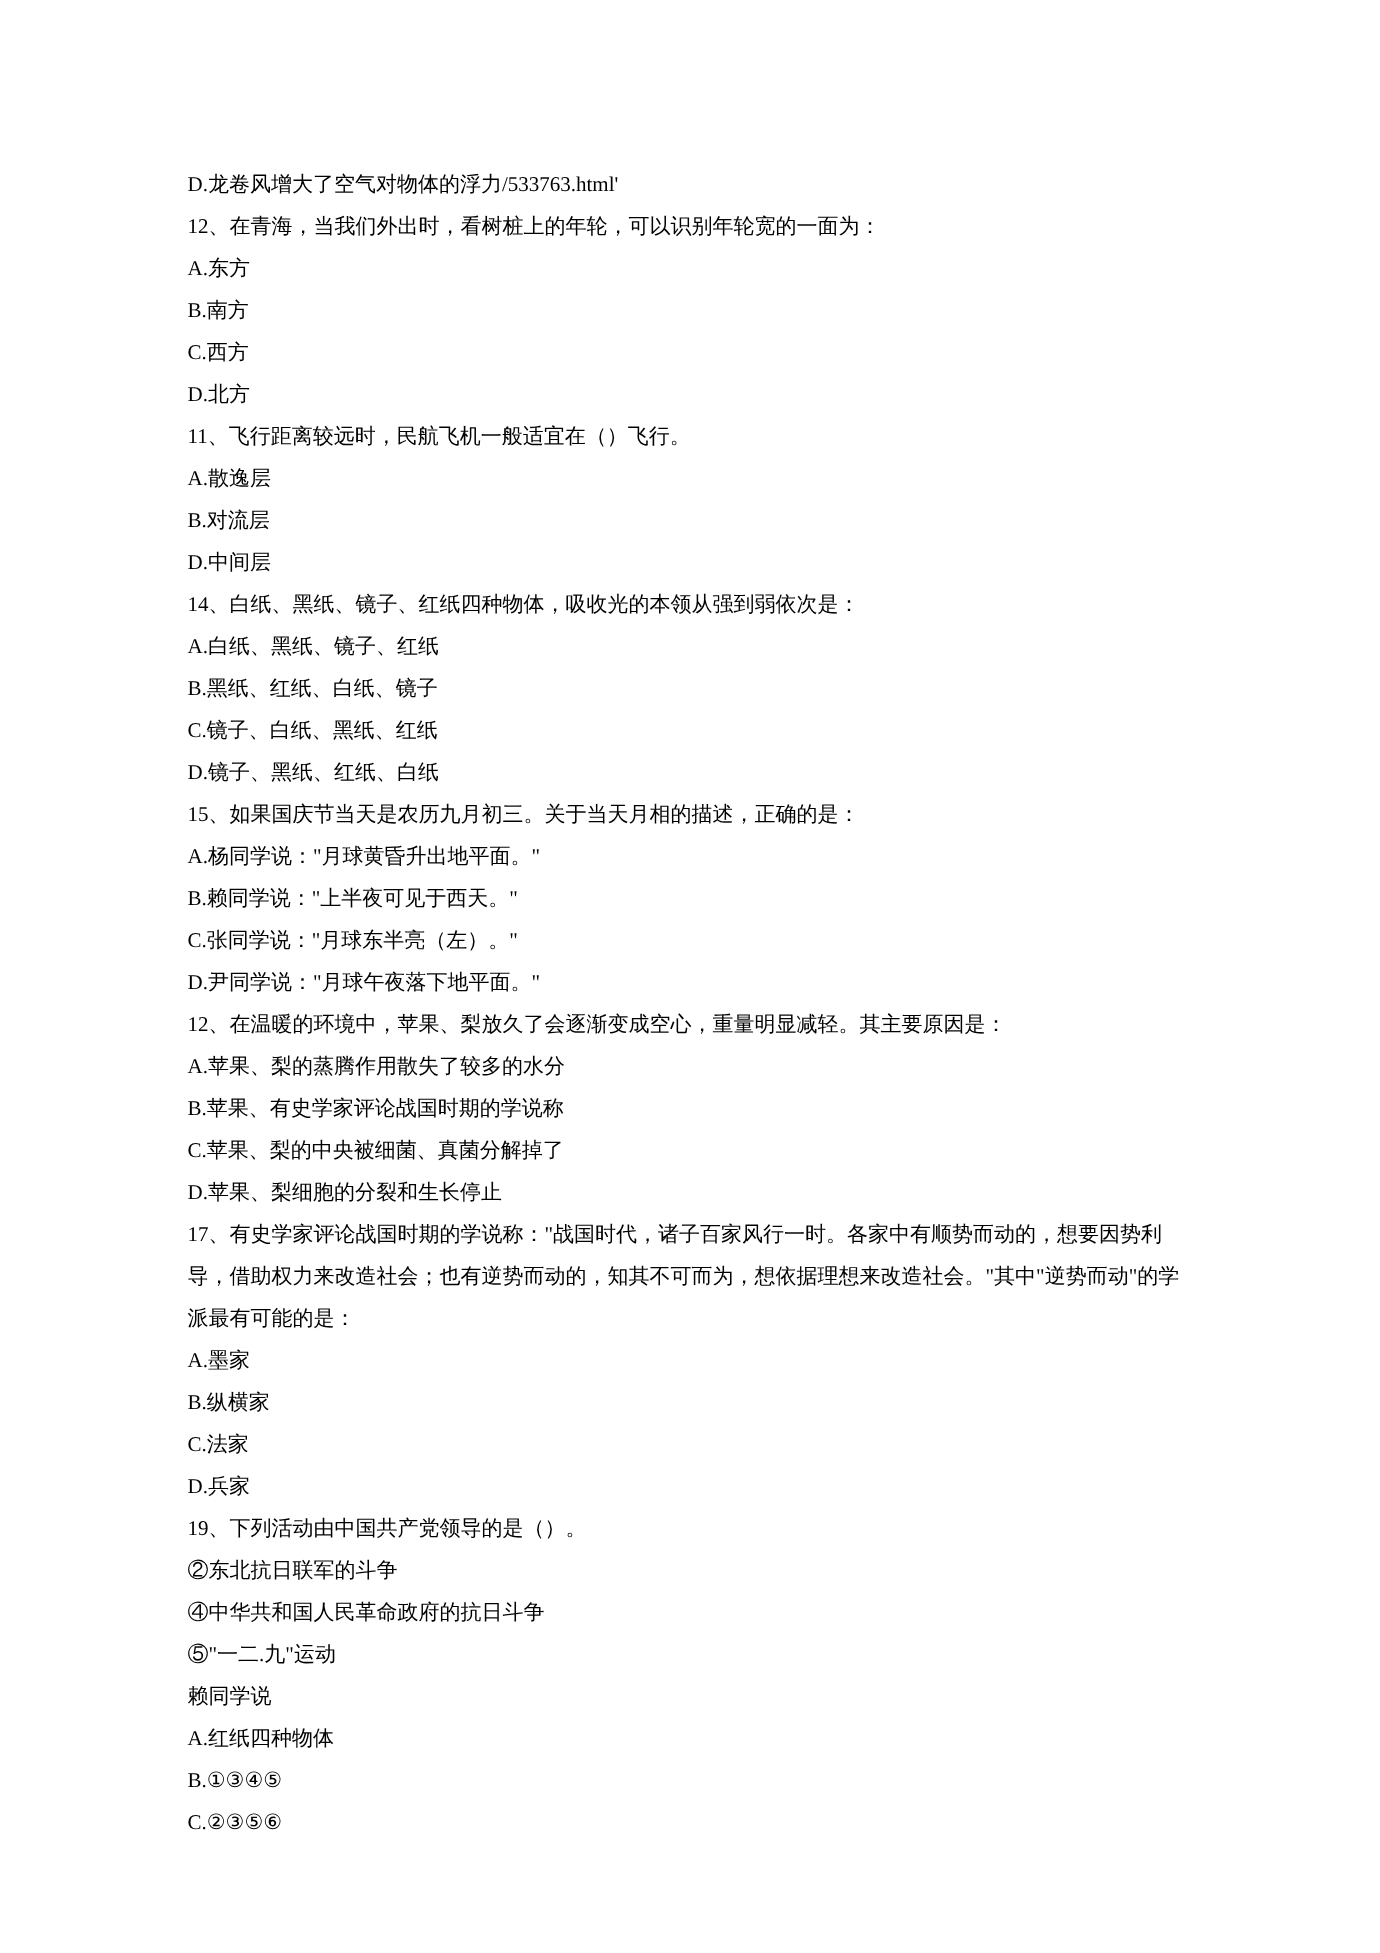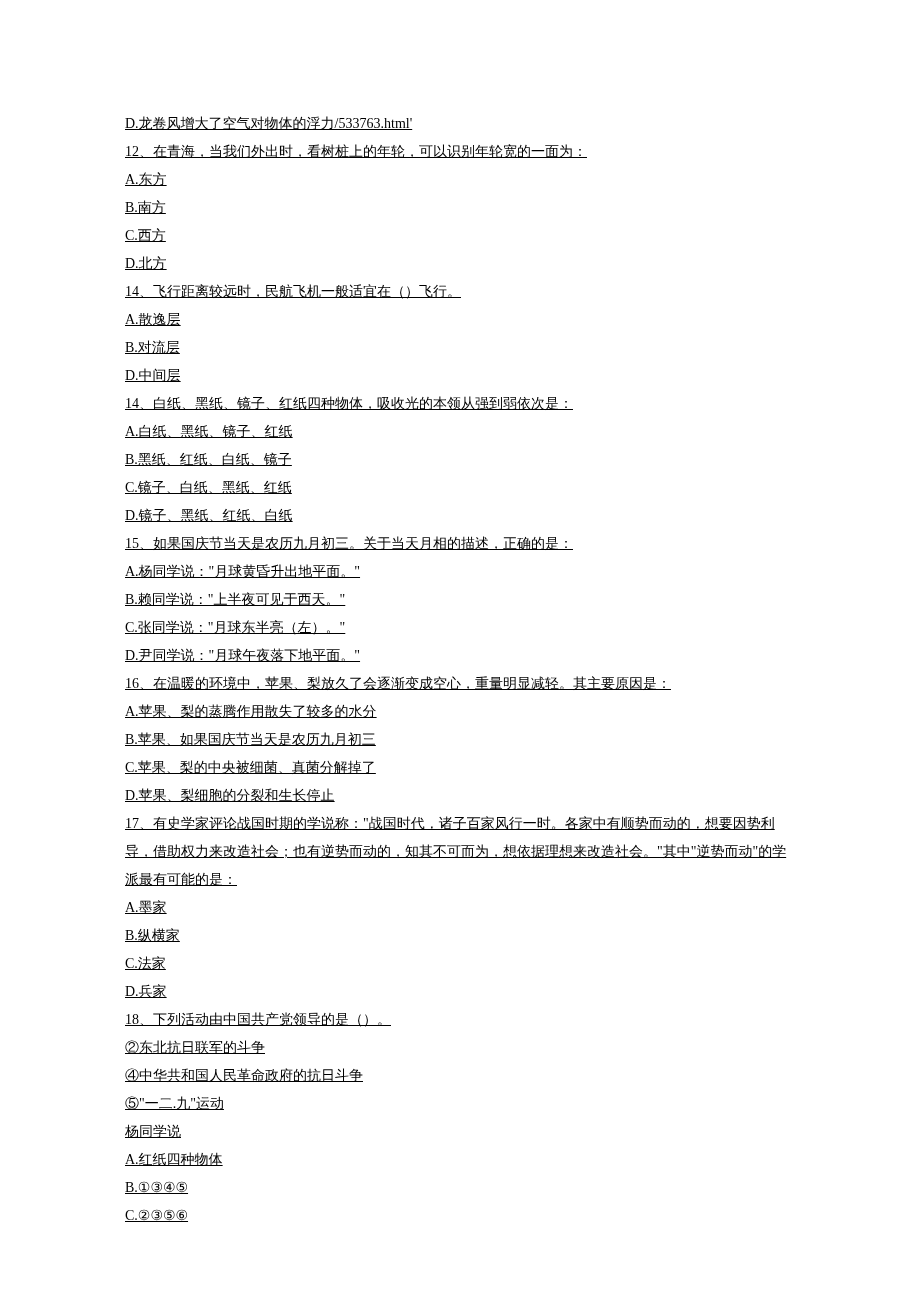--- a/index.html
+++ b/index.html
@@ -12,59 +12,58 @@
       color: #000000;
     }
     .page {
       width: 920px;
       padding: 110px 125px 80px 125px;
       box-sizing: border-box;
     }
     .line {
       white-space: normal;
       word-break: break-all;
-      text-decoration: underline;
     }
   </style>
 </head>
 <body>
 
 <div class="page">
   <div class="line">D.龙卷风增大了空气对物体的浮力/533763.html'</div>
   <div class="line">12、在青海，当我们外出时，看树桩上的年轮，可以识别年轮宽的一面为：</div>
   <div class="line">A.东方</div>
   <div class="line">B.南方</div>
   <div class="line">C.西方</div>
   <div class="line">D.北方</div>
-  <div class="line">14、飞行距离较远时，民航飞机一般适宜在（）飞行。</div>
+  <div class="line">11、飞行距离较远时，民航飞机一般适宜在（）飞行。</div>
   <div class="line">A.散逸层</div>
   <div class="line">B.对流层</div>
   <div class="line">D.中间层</div>
   <div class="line">14、白纸、黑纸、镜子、红纸四种物体，吸收光的本领从强到弱依次是：</div>
   <div class="line">A.白纸、黑纸、镜子、红纸</div>
   <div class="line">B.黑纸、红纸、白纸、镜子</div>
   <div class="line">C.镜子、白纸、黑纸、红纸</div>
   <div class="line">D.镜子、黑纸、红纸、白纸</div>
   <div class="line">15、如果国庆节当天是农历九月初三。关于当天月相的描述，正确的是：</div>
   <div class="line">A.杨同学说："月球黄昏升出地平面。"</div>
   <div class="line">B.赖同学说："上半夜可见于西天。"</div>
   <div class="line">C.张同学说："月球东半亮（左）。"</div>
   <div class="line">D.尹同学说："月球午夜落下地平面。"</div>
-  <div class="line">16、在温暖的环境中，苹果、梨放久了会逐渐变成空心，重量明显减轻。其主要原因是：</div>
+  <div class="line">12、在温暖的环境中，苹果、梨放久了会逐渐变成空心，重量明显减轻。其主要原因是：</div>
   <div class="line">A.苹果、梨的蒸腾作用散失了较多的水分</div>
-  <div class="line">B.苹果、如果国庆节当天是农历九月初三</div>
+  <div class="line">B.苹果、有史学家评论战国时期的学说称</div>
   <div class="line">C.苹果、梨的中央被细菌、真菌分解掉了</div>
   <div class="line">D.苹果、梨细胞的分裂和生长停止</div>
   <div class="line">17、有史学家评论战国时期的学说称："战国时代，诸子百家风行一时。各家中有顺势而动的，想要因势利导，借助权力来改造社会；也有逆势而动的，知其不可而为，想依据理想来改造社会。"其中"逆势而动"的学派最有可能的是：</div>
   <div class="line">A.墨家</div>
   <div class="line">B.纵横家</div>
   <div class="line">C.法家</div>
   <div class="line">D.兵家</div>
-  <div class="line">18、下列活动由中国共产党领导的是（）。</div>
+  <div class="line">19、下列活动由中国共产党领导的是（）。</div>
   <div class="line">②东北抗日联军的斗争</div>
   <div class="line">④中华共和国人民革命政府的抗日斗争</div>
   <div class="line">⑤"一二.九"运动</div>
-  <div class="line">杨同学说</div>
+  <div class="line">赖同学说</div>
   <div class="line">A.红纸四种物体</div>
   <div class="line">B.①③④⑤</div>
   <div class="line">C.②③⑤⑥</div>
 
 </div>
 
 </body></html>

